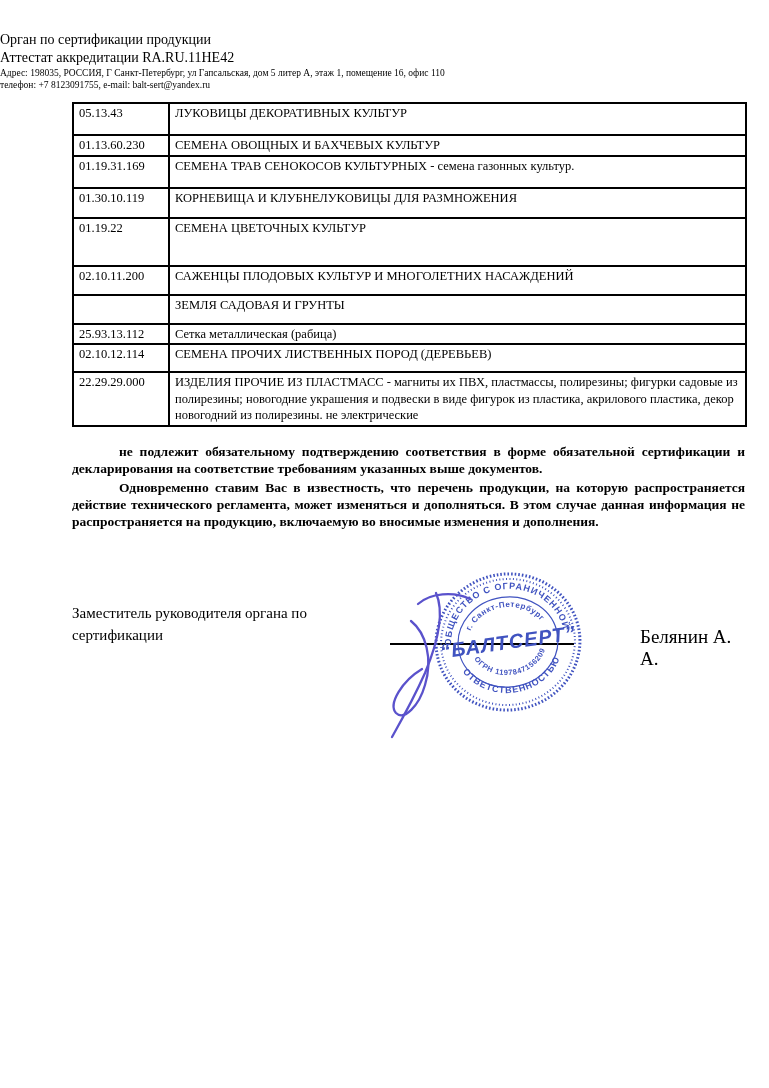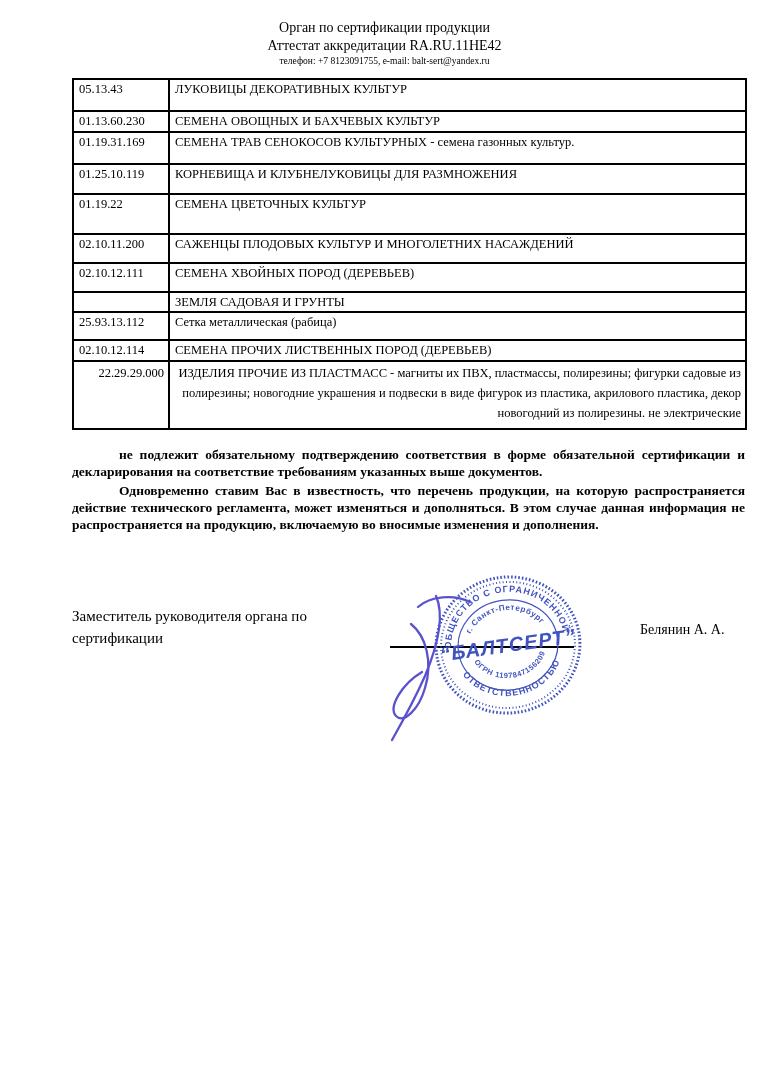--- a/index.html
+++ b/index.html
@@ -6,21 +6,21 @@
   html,body { background:#ffffff; }
   .page {
     position:relative;
     width:769px; height:1088px;
     background:#fff;
     font-family:"Liberation Serif", serif;
     color:#000;
     overflow:hidden;
   }
   
-  .doc-header { text-align:center; padding-top:19px; }
+  .doc-header { text-align:left; padding-top:31px; }
   .h-line { font-size:14px; line-height:18px; }
   .h-small { font-size:9.5px; line-height:12px; }
   .h-small:first-of-type { margin-top:3px; }
   
   .product-table {
     margin:11px 0 0 72px;
     width:673px;
     border-collapse:collapse;
     table-layout:fixed;
   }
@@ -31,21 +31,21 @@
     vertical-align:top;
     padding:1px 4px 1px 5px;
     font-size:12.5px;
     line-height:1.32;
   }
   .code-cell { font-size:12px; }
   .product-table tr:nth-child(1)  { height:32px; }
   .product-table tr:nth-child(2)  { height:14px; }
   .product-table tr:nth-child(3)  { height:32px; }
   .product-table tr:nth-child(4)  { height:30px; }
-  .product-table tr:nth-child(5)  { height:40px; }
+  .product-table tr:nth-child(5)  { height:48px; }
   .product-table tr:nth-child(6)  { height:29px; }
   .product-table tr:nth-child(7)  { height:29px; }
   .product-table tr:nth-child(8)  { height:14px; }
   .product-table tr:nth-child(9)  { height:28px;margin-top:12px; }
   .product-table tr:nth-child(10) { height:18px; }
   .product-table tr:nth-child(11) { height:68px;text-align:right; }
   .product-table tr:nth-child(11) td { line-height:1.6; }
   
   .body-text {
     margin:16px 0 0 72px;
@@ -57,21 +57,21 @@
   .body-text p { text-indent:47px; margin:0 0 2px 0;font-weight:bold; }
   
   .sig-area {
     position:relative;
     margin:44px 0 0 72px;
     width:673px; height:220px;
   }
   .sig-label { position:absolute; left:0; top:27px; font-size:15px; line-height:22px; }
   .sig-line  { position:absolute; left:318px; top:54px; width:184px; height:16px;
                border-bottom:2px solid #000; }
-  .sig-name  { position:absolute; left:568px; top:44px; font-size:14px; }
+  .sig-name  { position:absolute; left:568px; top:51px; font-size:19px; }
   .stamp     { position:absolute; left:360px; top:-6px; }
   .scribble  { position:absolute; left:308px; top:12px; }
   .stamp ellipse { fill:none; stroke:var(--stamp-blue,#4053c0); }
   .ring-dots  { stroke-width:3;   stroke-dasharray:1.6 2; }
   .ring-dots2 { stroke-width:2;   stroke-dasharray:1 2.4; }
   .ring-solid { stroke-width:1.2; }
   .stamp text { fill:var(--stamp-blue,#4053c0); font-family:"Liberation Sans", sans-serif; }
   .st-outer   { font-size:9px;  font-weight:bold; letter-spacing:1px; }
   .st-inner   { font-size:8px;  font-weight:bold; letter-spacing:0.6px; }
   .st-ogrn    { font-size:7.5px; font-weight:bold; letter-spacing:0.6px; }
@@ -81,20 +81,21 @@
                    stroke-linecap:round; stroke-linejoin:round; }
 </style>
 </head>
 <body>
 
 <div class="page">
 
   <div class="doc-header">
     <div class="h-line">Орган по сертификации продукции</div>
     <div class="h-line">Аттестат аккредитации RA.RU.11НЕ42</div>
+    <div class="h-small">Адрес: 198035, РОССИЯ, Г Санкт-Петербург, ул Гапсальская, дом 5 литер А, этаж 1, помещение 16, офис 110</div>
     <div class="h-small">телефон: +7 8123091755, e-mail: balt-sert@yandex.ru</div>
   </div>
 
   <table class="product-table">
     <colgroup>
         <col class="col-code">
         <col class="col-name">
       </colgroup>
     <tbody>
         <tr>
@@ -103,34 +104,30 @@
         </tr>
         <tr>
           <td class="code-cell">01.13.60.230</td>
           <td class="name-cell">СЕМЕНА ОВОЩНЫХ И БАХЧЕВЫХ КУЛЬТУР</td>
         </tr>
         <tr>
           <td class="code-cell">01.19.31.169</td>
           <td class="name-cell">СЕМЕНА ТРАВ СЕНОКОСОВ КУЛЬТУРНЫХ - семена газонных культур.</td>
         </tr>
         <tr>
-          <td class="code-cell">01.25.10.119</td>
+          <td class="code-cell">01.30.10.119</td>
           <td class="name-cell">КОРНЕВИЩА И КЛУБНЕЛУКОВИЦЫ ДЛЯ РАЗМНОЖЕНИЯ</td>
         </tr>
         <tr>
           <td class="code-cell">01.19.22</td>
           <td class="name-cell">СЕМЕНА ЦВЕТОЧНЫХ КУЛЬТУР</td>
         </tr>
         <tr>
           <td class="code-cell">02.10.11.200</td>
           <td class="name-cell">САЖЕНЦЫ ПЛОДОВЫХ КУЛЬТУР И МНОГОЛЕТНИХ НАСАЖДЕНИЙ</td>
-        </tr>
-        <tr>
-          <td class="code-cell">02.10.12.111</td>
-          <td class="name-cell">СЕМЕНА ХВОЙНЫХ ПОРОД (ДЕРЕВЬЕВ)</td>
         </tr>
         <tr>
           <td class="code-cell"></td>
           <td class="name-cell">ЗЕМЛЯ САДОВАЯ И ГРУНТЫ</td>
         </tr>
         <tr>
           <td class="code-cell">25.93.13.112</td>
           <td class="name-cell">Сетка металлическая (рабица)</td>
         </tr>
         <tr>

